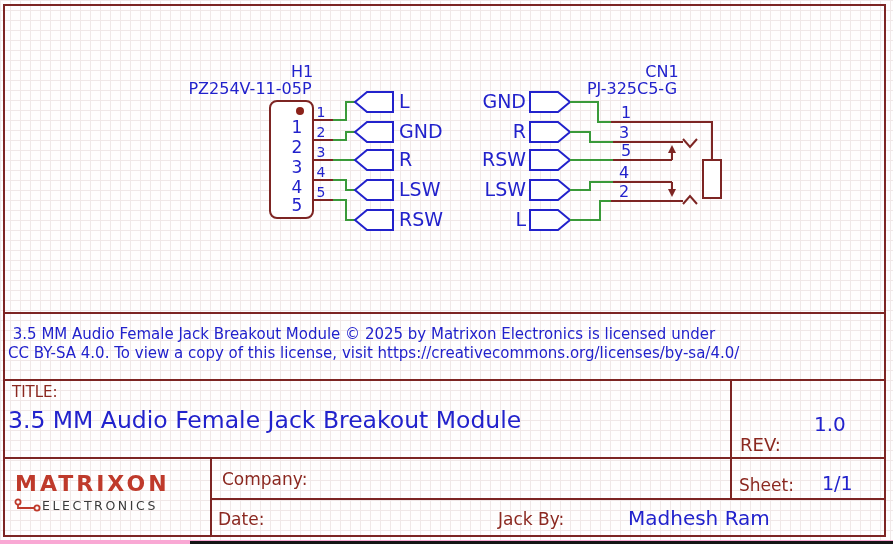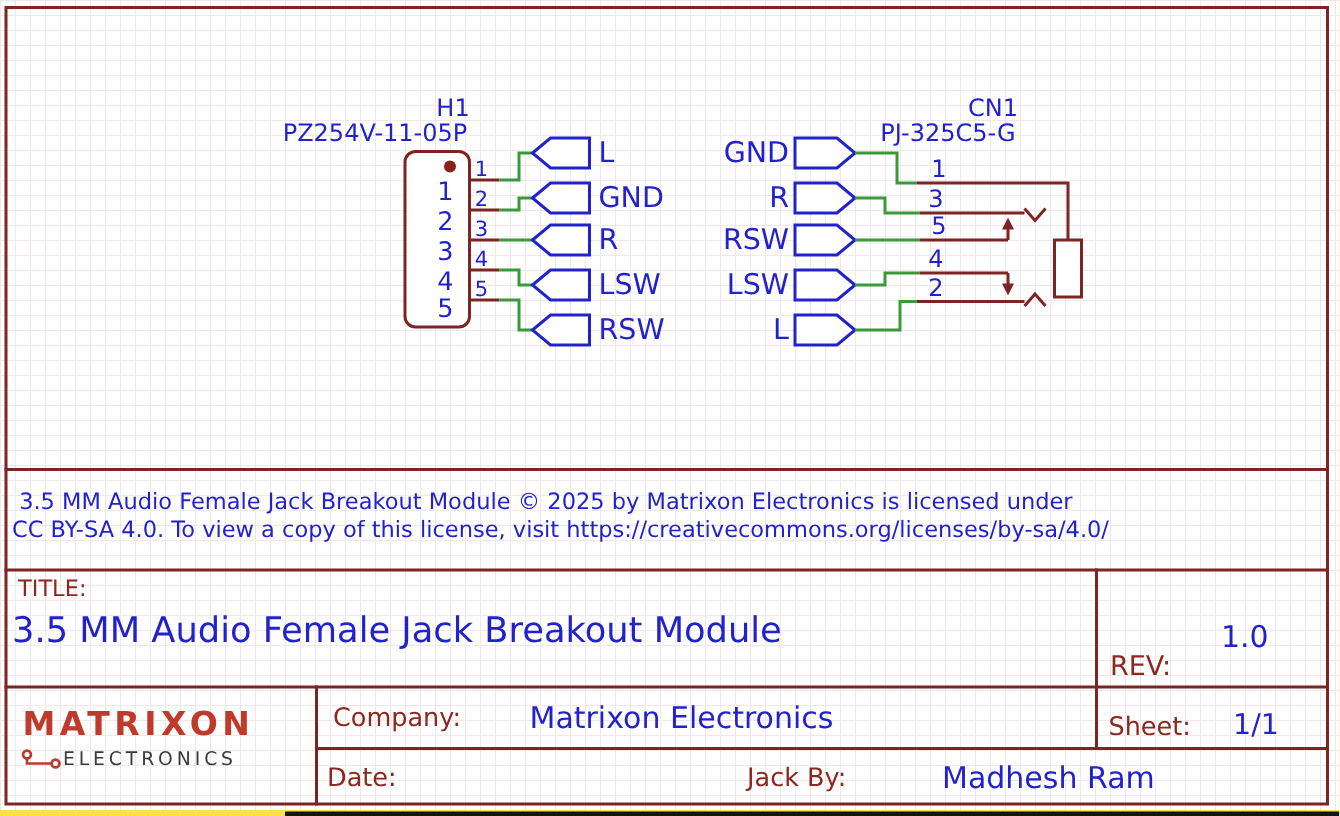--- a/index.html
+++ b/index.html
@@ -1,37 +1,37 @@
 <!DOCTYPE html>
 <html><head>
 <meta charset="utf-8">
 <style>
   html,body{margin:0;padding:0;background:#fff;}
-  .page{position:relative;width:893px;height:544px;overflow:hidden;background:#fde047;
+  .page{position:relative;width:893px;height:544px;overflow:hidden;background:#f9a8d4;
         font-family:"DejaVu Sans",sans-serif;}
   .grid{position:absolute;left:0;top:0;width:893px;height:540px;background-color:#FFFEFE;
         background-image:linear-gradient(#F0E8E8 1px,transparent 1px),
                          linear-gradient(90deg,#F0E8E8 1px,transparent 1px);
         background-size:10px 10px;}
   .line{position:absolute;background:#7D2523;}
   .b-outer{position:absolute;left:3px;top:4px;width:883px;height:533px;
            border:2px solid #7D2523;box-sizing:border-box;}
   .svgwrap{position:absolute;left:0;top:0;}
   svg text{font-family:"DejaVu Sans",sans-serif;}
   .abs{position:absolute;white-space:nowrap;}
   .maroon{color:#8B2820;}
   .blue{color:#2222CC;}
   .license{position:absolute;left:8px;top:325px;width:880px;color:#2222CC;
            font-size:15px;line-height:19px;}
   .license div{white-space:pre;}
   .title-big{position:absolute;left:8px;top:406px;width:722px;text-align:left;
              color:#2222CC;font-size:23.5px;}
   .logo-top{position:absolute;left:15px;top:471px;color:#BF3A2B;font-weight:bold;
             font-size:22px;letter-spacing:3px;white-space:nowrap;}
-  .logo-bottom-row{position:absolute;left:14px;top:498px;display:flex;align-items:flex-end;}
+  .logo-bottom-row{position:absolute;left:14px;top:498px;display:flex;align-items:flex-start;}
   .logo-bottom{color:#3A3A3A;font-size:12.5px;letter-spacing:2.6px;white-space:nowrap;}
   .blackstrip{position:absolute;left:190px;top:541px;width:703px;height:3px;background:#151515;}
 </style>
 </head>
 <body>
 
 <div class="page">
   <div class="grid"></div>
 
   <div class="svgwrap">
@@ -155,21 +155,20 @@
     <div>CC BY-SA 4.0. To view a copy of this license, visit https://creativecommons.org/licenses/by-sa/4.0/</div>
   </div>
 
   <div class="abs maroon" style="left:12px;top:383px;font-size:15px;">TITLE:</div>
   <div class="title-big">3.5 MM Audio Female Jack Breakout Module</div>
 
   <div class="abs maroon" style="left:740px;top:415px;font-size:18px;margin-top:19px;">REV:</div>
   <div class="abs blue" style="left:814px;top:412px;font-size:20px;">1.0</div>
 
   <div class="abs maroon" style="left:222px;top:469px;font-size:17px;">Company:</div>
-  <div class="abs blue" style="left:353px;top:466px;font-size:20px;">Matrixon Electronics</div>
 
   <div class="abs maroon" style="left:739px;top:475px;font-size:17px;">Sheet:</div>
   <div class="abs blue" style="left:822px;top:472px;font-size:19px;">1/1</div>
 
   <div class="abs maroon" style="left:218px;top:509px;font-size:17px;">Date:</div>
   <div class="abs maroon" style="left:498px;top:509px;font-size:17px;">Jack By:</div>
   <div class="abs blue" style="left:628px;top:506px;font-size:20px;">Madhesh Ram</div>
 
   <div>
     <div class="logo-top">MATRIXON</div>

